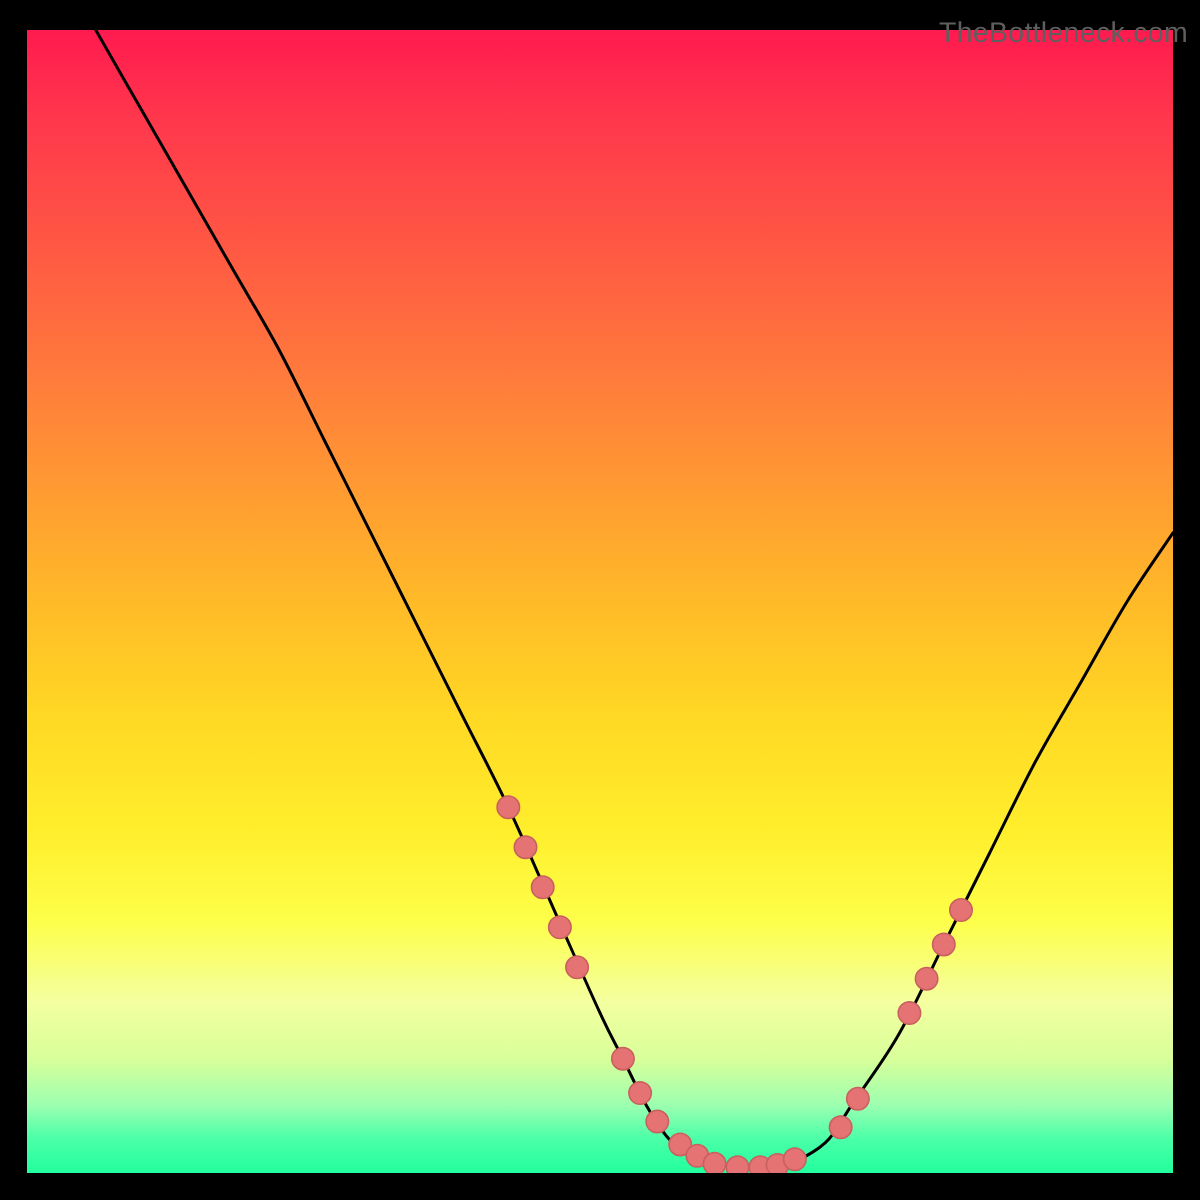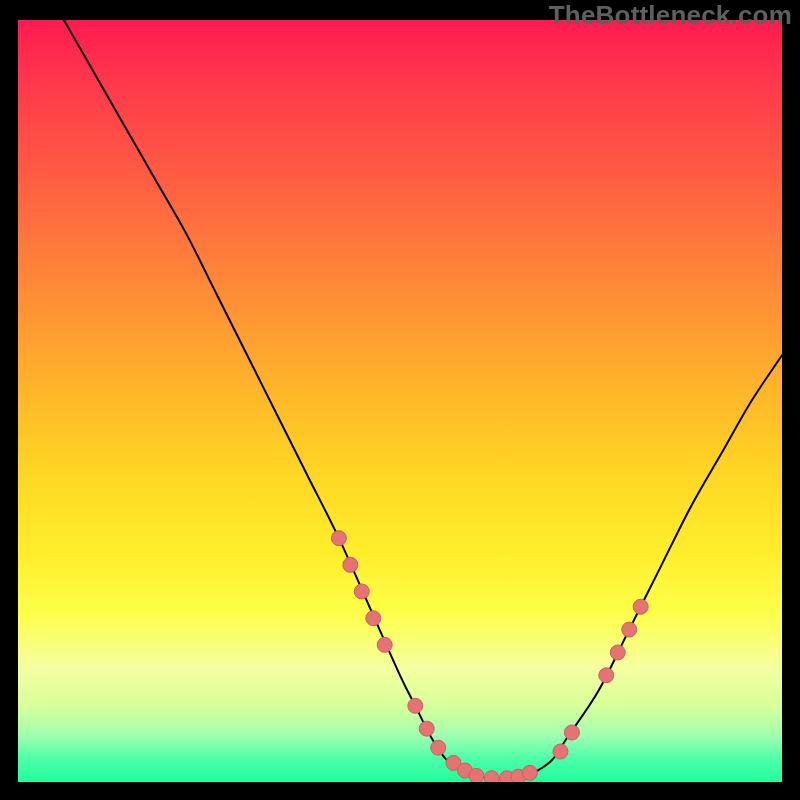--- a/index.html
+++ b/index.html
@@ -45,25 +45,25 @@
   }
   .svg-layer {
     position: absolute;
     left: 0;
     top: 0;
     width: 764px;
     height: 762px;
   }
   .watermark {
     position: absolute;
-    top: 0px;
+    top: 12px;
     right: 8px;
     color: #5f5f5f;
-    font-size: 26px;
-    font-weight: 700;
+    font-size: 19px;
+    font-weight: 400;
     letter-spacing: 0.2px;
   }
 </style>
 </head>
 <body>
 
 <div class="frame">
   <div class="gradient"></div>
   <svg class="svg-layer" viewBox="0 0 764 762" preserveAspectRatio="none">
     <path id="curve-path" fill="none" stroke-width="2" stroke-linecap="round" d="M 45.839999999999996 0 C 50.93 8.89, 66.21 35.56, 76.40 53.34 C 86.59 71.12, 96.77 88.90, 106.96 106.68 C 117.15 124.46, 127.33 142.24, 137.52 160.02 C 147.71 177.80, 157.89 194.31, 168.08 213.36 C 178.27 232.41, 188.45 254.00, 198.64 274.32 C 208.83 294.64, 219.01 314.96, 229.20 335.28 C 239.39 355.60, 249.57 375.92, 259.76 396.24 C 269.95 416.56, 280.13 436.88, 290.32 457.20 C 300.51 477.52, 310.69 496.57, 320.88 518.16 C 331.07 539.75, 341.25 563.88, 351.44 586.74 C 361.63 609.60, 374.36 638.81, 382.00 655.32 C 389.64 671.83, 392.19 675.64, 397.28 685.80 C 402.37 695.96, 407.47 707.39, 412.56 716.28 C 417.65 725.17, 422.75 733.42, 427.84 739.14 C 432.93 744.86, 438.03 747.78, 443.12 750.57 C 448.21 753.36, 453.31 754.63, 458.40 755.90 C 463.49 757.17, 468.59 757.81, 473.68 758.19 C 478.77 758.57, 483.87 758.57, 488.96 758.19 C 494.05 757.81, 499.15 757.17, 504.24 755.90 C 509.33 754.63, 514.43 753.36, 519.52 750.57 C 524.61 747.78, 529.71 744.86, 534.80 739.14 C 539.89 733.42, 542.44 727.71, 550.08 716.28 C 557.72 704.85, 570.45 688.34, 580.64 670.56 C 590.83 652.78, 601.01 629.92, 611.20 609.60 C 621.39 589.28, 631.57 568.96, 641.76 548.64 C 651.95 528.32, 662.13 506.73, 672.32 487.68 C 682.51 468.63, 692.69 452.12, 702.88 434.34 C 713.07 416.56, 723.25 397.51, 733.44 381.00 C 743.63 364.49, 758.91 342.90, 764.00 335.28" stroke="#000000"></path>

